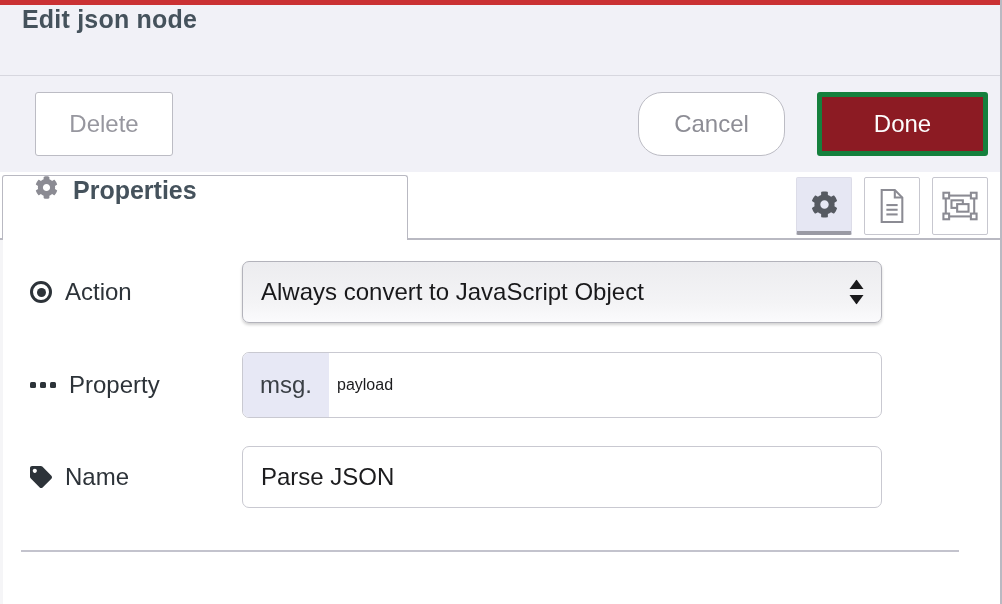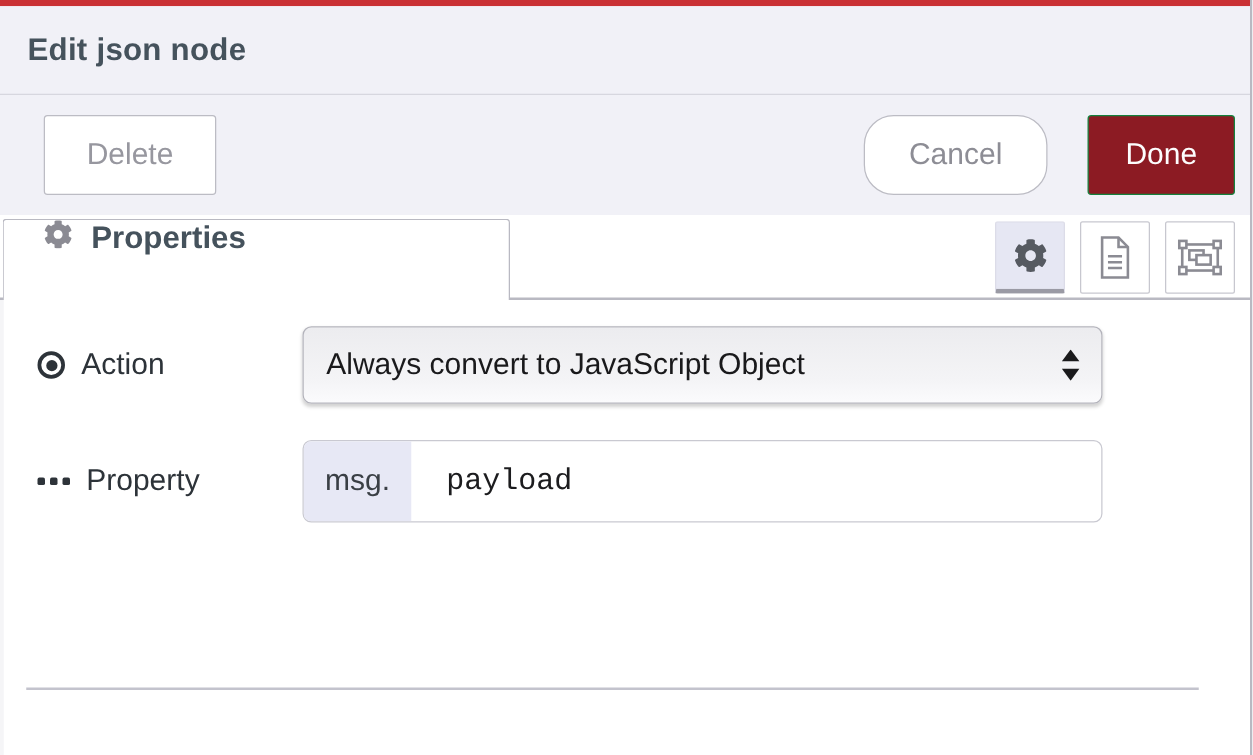--- a/index.html
+++ b/index.html
@@ -5,30 +5,30 @@
   * { margin:0; padding:0; box-sizing:border-box; }
   html,body { width:1002px; height:604px; overflow:hidden; }
   body { font-family:"Liberation Sans", sans-serif; background:#fff; }
 
   .dialog { position:relative; width:1002px; height:604px; background:#fff;
             border-right:2px solid #b9b9c2; }
 
   .red-bar { height:5px; background:#ca3134; }
 
   .header { height:71px; background:#f1f1f7; border-bottom:1px solid #d7d7df;
-            display:flex; align-items:center; padding-left:22px; }
+            display:flex; padding-left:22px; }
   .title { font-size:25px; font-weight:bold; color:#45525c; letter-spacing:.2px; }
 
   .toolbar { height:96px; background:#f1f1f7; display:flex; align-items:center; padding:0 12px; }
   .btn { height:64px; border-radius:3px; font-size:24px; cursor:pointer;
          font-family:"Liberation Sans", sans-serif; }
   .btn.secondary { background:#fff; border:1px solid #bcbcc4; color:#97979f; }
   .btn.delete { width:138px;margin-left:23px; }
   .btn.cancel { width:147px; margin-left:auto; margin-right:32px; color:#8d8d95;border-radius:24px; }
-  .btn.primary { width:118px; background:#8c1b23; border:1px solid #15803d; color:#fdfdfd; }
+  .btn.primary { width:171px; background:#8c1b23; border:5px solid #15803d; color:#fdfdfd; }
 
   .tabbar { height:68px; background:#fff; border-bottom:2px solid #b9b9c2;
             display:flex; align-items:flex-end; }
   .tab { width:406px; height:65px; margin-left:2px; margin-bottom:-2px; background:#fff;
          border:1px solid #b9b9c2; border-bottom:none; border-radius:3px 3px 0 0;
          display:flex; align-items:flex-start; gap:15px; padding-left:32px;
          font-size:25px; font-weight:bold; color:#45525c; cursor:pointer; }
   .tab-icons { margin-left:auto; margin-right:12px; margin-bottom:3px;
                display:flex; gap:12px; align-items:flex-end; }
   .icon-btn { width:56px; height:58px; background:#fff; border:1px solid #c7c7cf;
@@ -54,23 +54,23 @@
             font-size:24px; color:#19191b; cursor:pointer;
             background:linear-gradient(180deg,#ececef 0%,#f4f4f6 70%,#fbfbfd 100%);
             box-shadow:0 2px 3px rgba(0,0,0,.18); }
   .select-arrows { position:absolute; right:17px; top:50%; transform:translateY(-50%);
                    display:block; }
 
   .typedinput { height:66px; width:640px; border:1px solid #c9c9d1; border-radius:7px;
                 background:#fff; display:flex; overflow:hidden; align-items:stretch; }
   .ti-prefix { width:86px; background:#e7e8f5; display:flex; align-items:center;
                justify-content:center; font-size:24px; color:#3a3f45; cursor:pointer; }
-  .ti-value { flex:1; border:none; outline:none; font-size:24px; color:#1c1c1e;
-              padding-left:28px; background:transparent;
-              font-family:Liberation Mono, monospace; }
+  .ti-value { flex:1; border:none; outline:none; font-size:16px; color:#1c1c1e;
+              padding-left:8px; background:transparent;
+              font-family:Liberation Sans, sans-serif; }
 
   .text-input { height:62px; width:640px; border:1px solid #c9c9d1; border-radius:7px;
                 font-size:24px; color:#1c1c1e; padding-left:18px; outline:none;
                 font-family:"Liberation Sans", sans-serif; background:#fff; }
 
   .divider { position:absolute; top:310px; left:21px; width:938px; height:2px;
              background:#c3c3cd; }
 
   
   .dot-circle { width:22px; height:22px; border:3px solid #2d3339; border-radius:50%;
@@ -173,17 +173,30 @@
         <span>Property</span>
       </div>
       <div class="field-col">
         <div class="typedinput">
           <span class="ti-prefix">msg.</span>
           <input class="ti-value" type="text" value="payload" style="">
         </div>
       </div>
     </div>
 
+    <div class="row row-name">
+      <div class="row-label">
+        <span>
+          <svg width="22" height="22" viewBox="0 0 512 512" fill="#2d3339">
+              <path d="M0 252.118V48C0 21.49 21.49 0 48 0h204.118a48 48 0 0 1 33.941 14.059l211.882 211.882c18.745 18.745 18.745 49.137 0 67.882L293.823 497.941c-18.745 18.745-49.137 18.745-67.882 0L14.059 286.059A48 48 0 0 1 0 252.118zM112 64c-26.51 0-48 21.49-48 48s21.49 48 48 48 48-21.49 48-48-21.49-48-48-48z"></path>
+            </svg>
+        </span>
+        <span>Name</span>
+      </div>
+      <div class="field-col">
+        <input class="text-input" type="text" value="Parse JSON" style="">
+      </div>
+    </div>
 
     <div class="divider"></div>
   </div>
 
 </div>
 
 </body></html>

